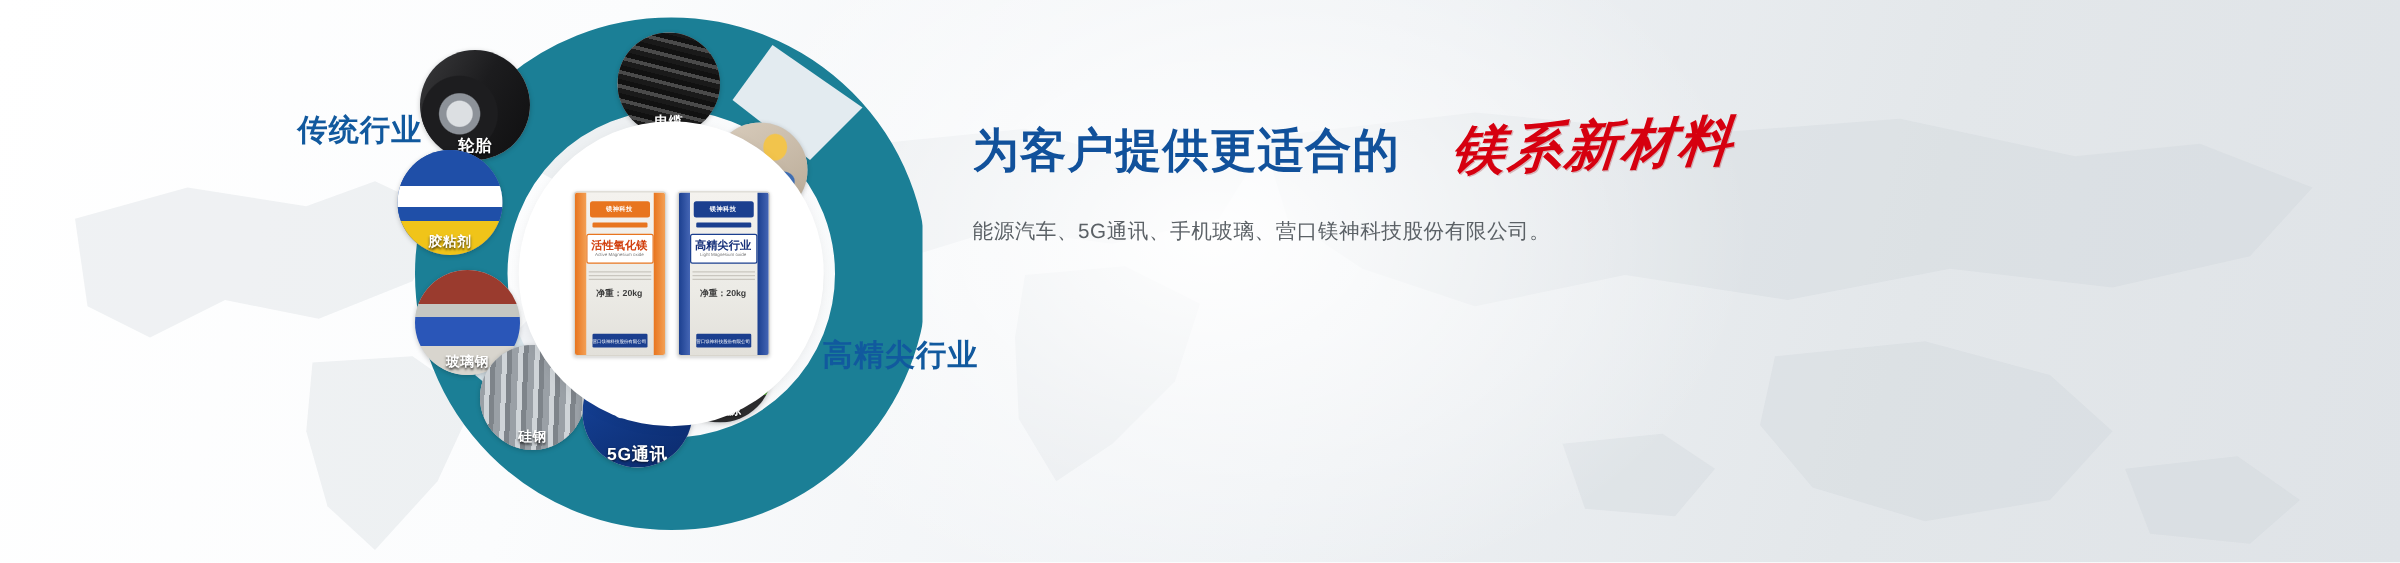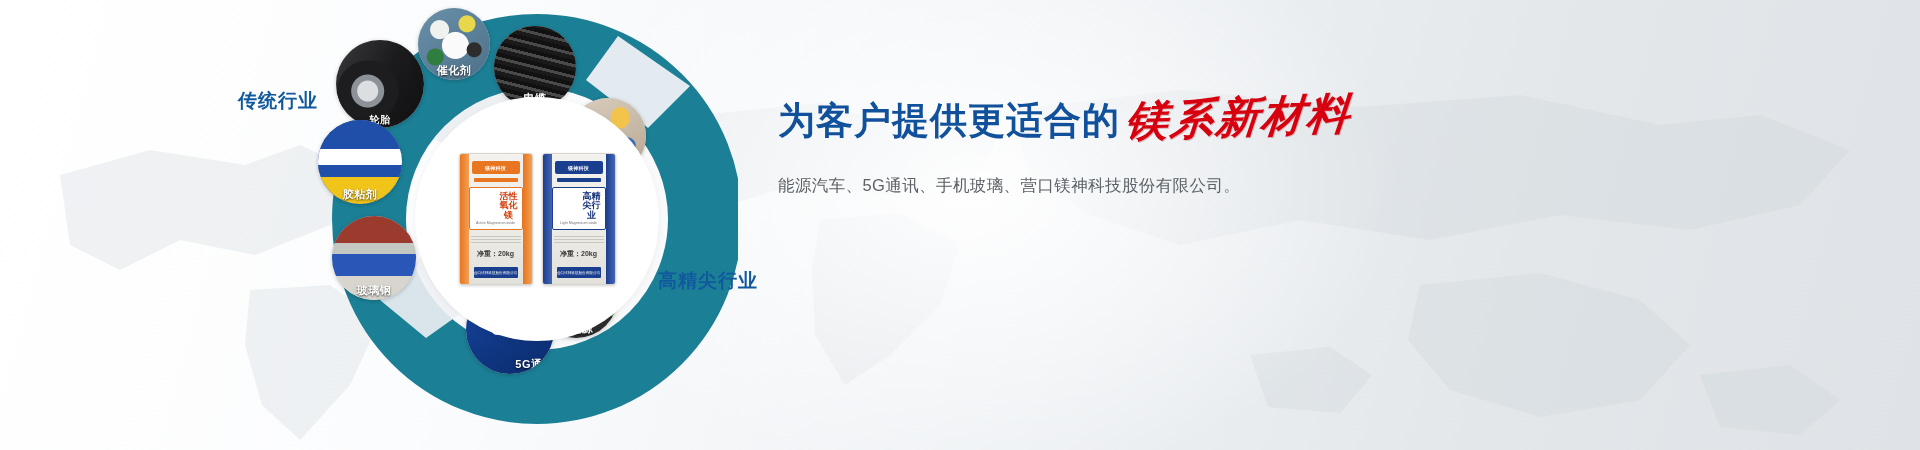--- a/index.html
+++ b/index.html
@@ -79,49 +79,49 @@
   }
   .bag.orange .strip { background:#e8751f; }
   .bag.blue   .strip { background:#1b3f8f; }
   .bag .namebox {
     width:54px; padding:4px 0 3px; text-align:center;
     border:1px solid; border-radius:2px; background:#fff;
     margin-bottom:4px;
   }
   .bag.orange .namebox { border-color:#e8751f; }
   .bag.blue   .namebox { border-color:#1b3f8f; }
-  .bag .cn { font-size:9px; font-weight:bold; line-height:1.05;margin-left:26px; }
+  .bag .cn { font-size:9px; font-weight:bold; line-height:1.05; }
   .bag.orange .cn { color:#d2400f; }
   .bag.blue   .cn { color:#16307a; }
   .bag .en { font-size:3.6px; line-height:1.2; color:#777; margin-top:1px; }
   .bag .lines { width:50px; }
   .bag .lines i {
     display:block; height:1px; background:#c9c6bf; margin:2px 0;
   }
   .bag .wt { font-size:7px; color:#3b3b3b; font-weight:bold; margin-top:4px; }
   .bag .foot {
     position:absolute; bottom:6px; left:50%; transform:translateX(-50%);
     width:44px; height:11px; border-radius:1px;
     display:flex; align-items:center; justify-content:center;
     font-size:3.6px; color:#fff;
   }
   .bag.orange .foot { background:#1b3f8f; }
   .bag.blue   .foot { background:#1b3f8f; }
 
   
   .side-label {
-    position:absolute; font-size:19px; font-weight:bold;
+    position:absolute; font-size:24px; font-weight:bold;
     color:#11599e; letter-spacing:1px; white-space:nowrap;
   }
   #label-traditional { left:238px; top:88px; }
   #label-hightech   { left:658px; top:268px;font-family:Liberation Serif, serif; }
 
   
   #copy { position:absolute; left:778px; top:96px; width:720px; }
-  #headline { white-space:nowrap; display:flex; align-items:flex-end; }
+  #headline { white-space:nowrap; display:flex; align-items:flex-end;gap:36px; }
   #headline-main {
     font-size:37px; font-weight:bold; color:#11519b;
     letter-spacing:1px; line-height:1;
   }
   #headline-accent {
     font-size:43px; font-weight:bold; color:#d6000f;
     font-family:"Liberation Serif","DejaVu Serif",serif;
     font-style:italic; letter-spacing:2px; line-height:1;
     margin-left:6px; transform:skewX(-7deg) rotate(-2.2deg);
     text-shadow:1px 1px 0 rgba(150,0,10,.25);
@@ -164,36 +164,26 @@
         </clipPath>
       </defs>
 
       <circle cx="219" cy="211" r="168" fill="none" stroke="#1b7f96" stroke-width="74"></circle>
 
       <path d="M 300 28 L 372 78 L 330 120 L 268 72 Z" fill="#eef1f4" opacity="0.95"></path>
 
       <path d="M 108 330 L 62 292 L 104 248 L 156 296 Z" fill="#eef1f4" opacity="0.9"></path>
     </svg>
 
-    <div class="node" style="left:100px;top:0px;width:72px;height:72px;">
-      <div class="photo" style="background:
-             radial-gradient(circle at 30% 30%,#f0f2f0 0 9px,transparent 10px),
-             radial-gradient(circle at 68% 22%,#e8d64b 0 8px,transparent 9px),
-             radial-gradient(circle at 78% 58%,#2d2d2d 0 7px,transparent 8px),
-             radial-gradient(circle at 24% 68%,#2f7d3f 0 8px,transparent 9px),
-             radial-gradient(circle at 52% 52%,#fafafa 0 13px,transparent 14px),
-             linear-gradient(140deg,#6a8fa8,#4c7189);"></div>
-      <div class="cap" style="font-size:11px;">催化剂</div>
-    </div>
 
     <div class="node" style="left:18px;top:32px;width:88px;height:88px;">
       <div class="photo" style="background:
              radial-gradient(circle at 36% 58%,#dcdfe2 0 10px,#8d9299 11px 16px,#1d1d1f 17px 30px,transparent 31px),
              linear-gradient(120deg,#3a3a3c 0%,#1c1c1e 48%,#0f0f10 100%);"></div>
-      <div class="cap" style="font-size:10px;">轮胎</div>
+      <div class="cap" style="font-size:13px;">轮胎</div>
     </div>
 
     <div class="node" style="left:176px;top:18px;width:82px;height:82px;">
       <div class="photo" style="background:
              repeating-linear-gradient(14deg,#1a1a1a 0 4px,#4a4a4a 4px 7px,#111 7px 11px),
              linear-gradient(160deg,#6b6b6b,#2a2a2a);"></div>
       <div class="cap" style="font-size:11px;">电缆</div>
     </div>
 
     <div class="node" style="left:252px;top:90px;width:76px;height:76px;">
@@ -229,28 +219,34 @@
              linear-gradient(180deg,#9a3b2e 0 32%,#c5c7c2 32% 45%,#2a56b8 45% 72%,#d8d5ce 72% 100%);"></div>
       <div class="cap" style="font-size:11px;">玻璃钢</div>
     </div>
 
     <div class="node" style="left:216px;top:246px;width:84px;height:84px;">
       <div class="photo" style="background:
              linear-gradient(180deg,#6fbf3f 0 52%,#3f8f24 52% 74%,#2c2c2e 74% 100%);"></div>
       <div class="cap" style="font-size:11px;">新能源</div>
     </div>
 
+    <div class="node" style="left:66px;top:268px;width:84px;height:84px;">
+      <div class="photo" style="background:
+             repeating-linear-gradient(92deg,#9aa0a6 0 5px,#cfd4d8 5px 9px,#7e848a 9px 13px),
+             linear-gradient(160deg,#b9bfc4,#787e84);"></div>
+      <div class="cap" style="font-size:11px;">硅钢</div>
+    </div>
 
     <div class="node" style="left:148px;top:278px;width:88px;height:88px;">
       <div class="photo" style="background:linear-gradient(150deg,#1746a0,#0b2a6b);
                   display:flex;align-items:center;justify-content:center;">
         <span style="color:#fff;font-size:30px;font-weight:bold;font-style:italic;
                      letter-spacing:-1px;line-height:1;margin-top:-10px;">5G</span>
       </div>
-      <div class="cap" style="font-size:11px;text-align:right;">5G通讯</div>
+      <div class="cap" style="font-size:14px;">5G通讯</div>
     </div>
 
     <div id="center-disc">
 
       <div class="bag orange">
         <div class="side l"></div>
         <div class="side r"></div>
         <div class="logo">镁神科技</div>
         <div class="strip"></div>
         <div class="namebox">

